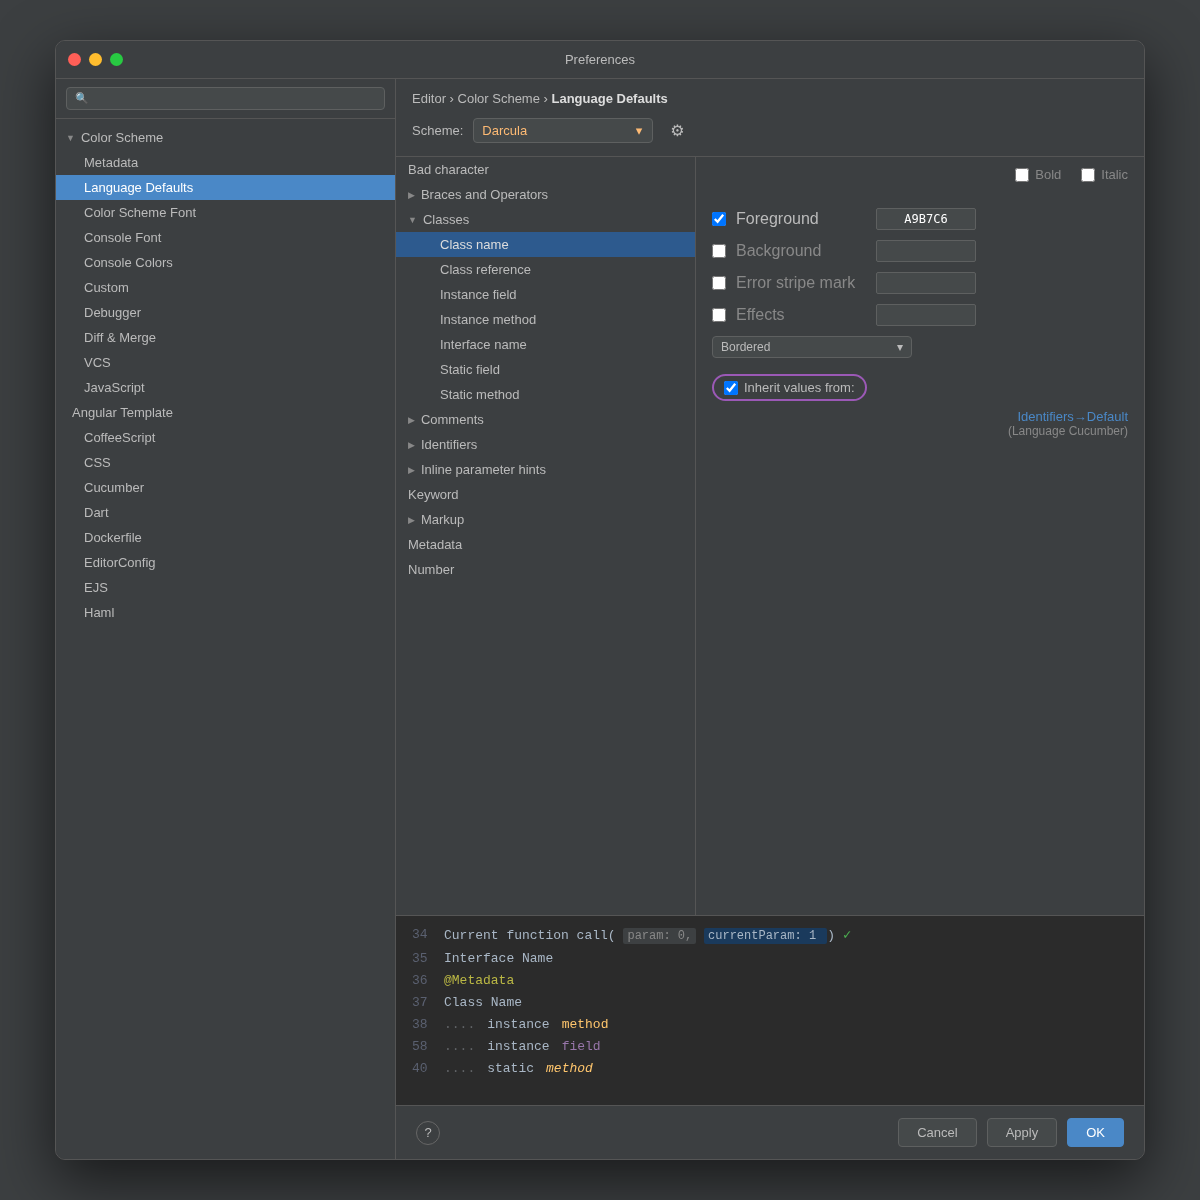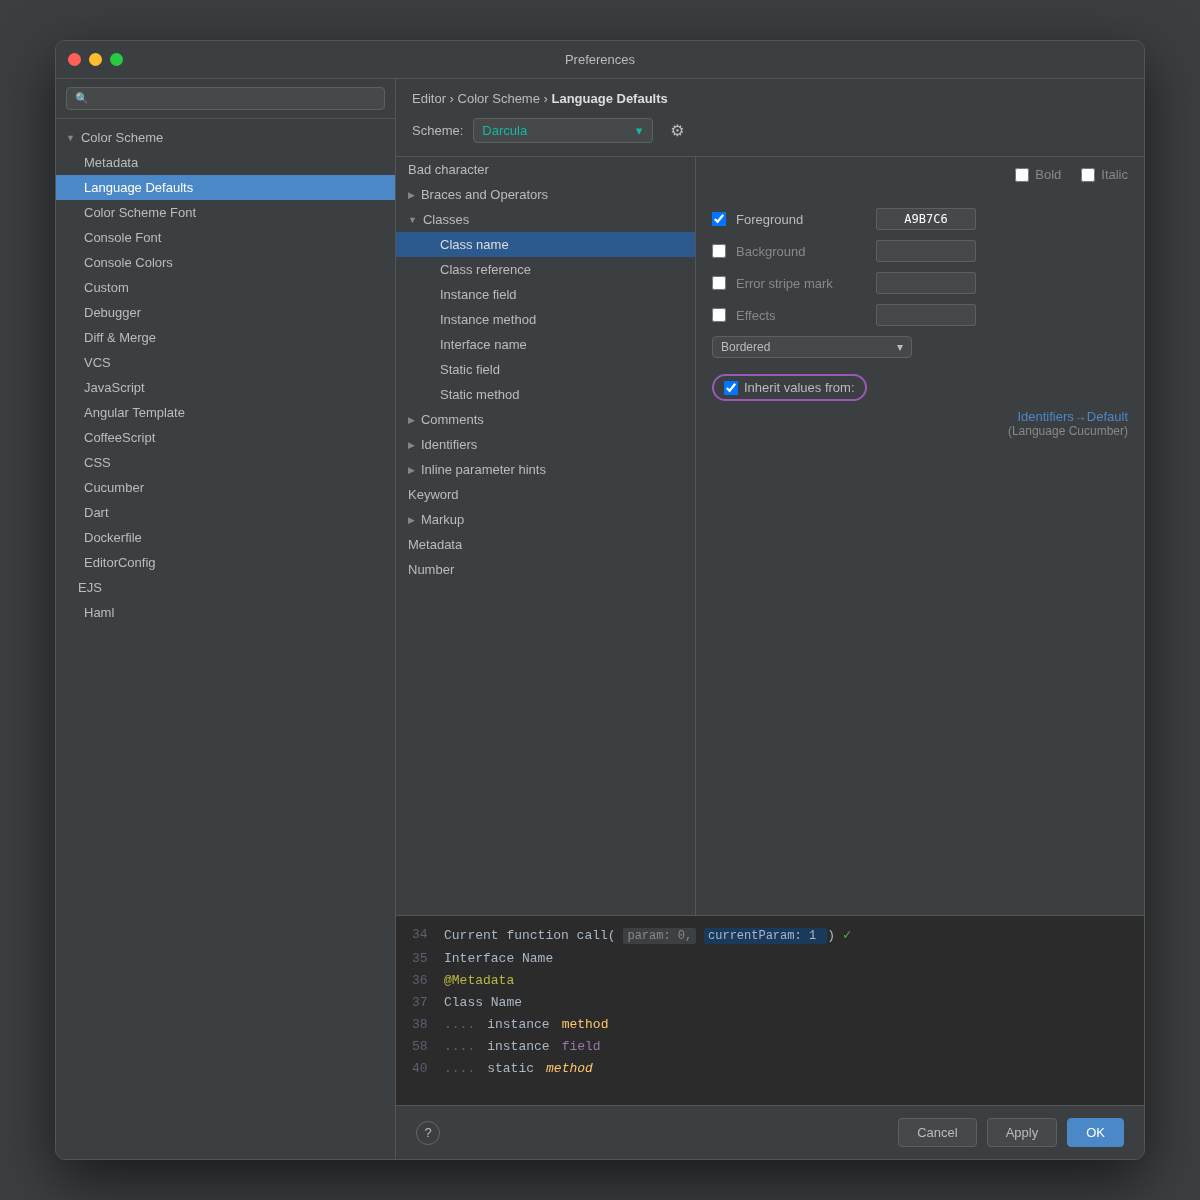--- a/index.html
+++ b/index.html
@@ -135,21 +135,21 @@
       display: flex;
       align-items: center;
       gap: 10px;
       margin-top: 10px;
     }
     .scheme-label { color: #bbb; font-size: 13px; }
     .scheme-select {
       background: #45494a;
       border: 1px solid #5e6060;
       border-radius: 4px;
-      color: #14b8a6;
+      color: #fdba74;
       font-size: 13px;
       padding: 4px 10px 4px 8px;
       cursor: pointer;
       display: flex;
       align-items: center;
       gap: 6px;
       min-width: 180px;
       justify-content: flex-end;
     }
     .gear-btn {
@@ -221,21 +221,21 @@
       gap: 10px;
       margin-bottom: 10px;
     }
     .prop-checkbox {
       width: 14px;
       height: 14px;
       flex-shrink: 0;
     }
     .prop-label {
       color: #888;
-      font-size: 13px;
+      font-size: 16px;
       width: 130px;
     }
     .prop-label.active { color: #bbb; }
     .color-box {
       width: 100px;
       height: 22px;
       background: #45494a;
       border: 1px solid #5e6060;
       border-radius: 2px;
       display: flex;
@@ -433,42 +433,42 @@
         </div>
         <div class="sidebar-item" style="padding-left:28px">
           <span>Diff &amp; Merge</span>
         </div>
         <div class="sidebar-item" style="padding-left:28px">
           <span>VCS</span>
         </div>
         <div class="sidebar-item" style="padding-left:28px">
           <span>JavaScript</span>
         </div>
-        <div class="sidebar-item" style="padding-left:28px">
+        <div class="sidebar-item" style="padding-left:16px">
           <span>Angular Template</span>
         </div>
         <div class="sidebar-item" style="padding-left:28px">
           <span>CoffeeScript</span>
         </div>
         <div class="sidebar-item" style="padding-left:28px">
           <span>CSS</span>
         </div>
         <div class="sidebar-item" style="padding-left:28px">
           <span>Cucumber</span>
         </div>
         <div class="sidebar-item" style="padding-left:28px">
           <span>Dart</span>
         </div>
         <div class="sidebar-item" style="padding-left:28px">
           <span>Dockerfile</span>
         </div>
         <div class="sidebar-item" style="padding-left:28px">
           <span>EditorConfig</span>
         </div>
-        <div class="sidebar-item" style="padding-left:22px">
+        <div class="sidebar-item" style="padding-left:28px">
           <span>EJS</span>
         </div>
         <div class="sidebar-item" style="padding-left:28px">
           <span>Haml</span>
         </div>
       </div>
     </div>
 
     <div class="content-area">
       <div class="content-header">

